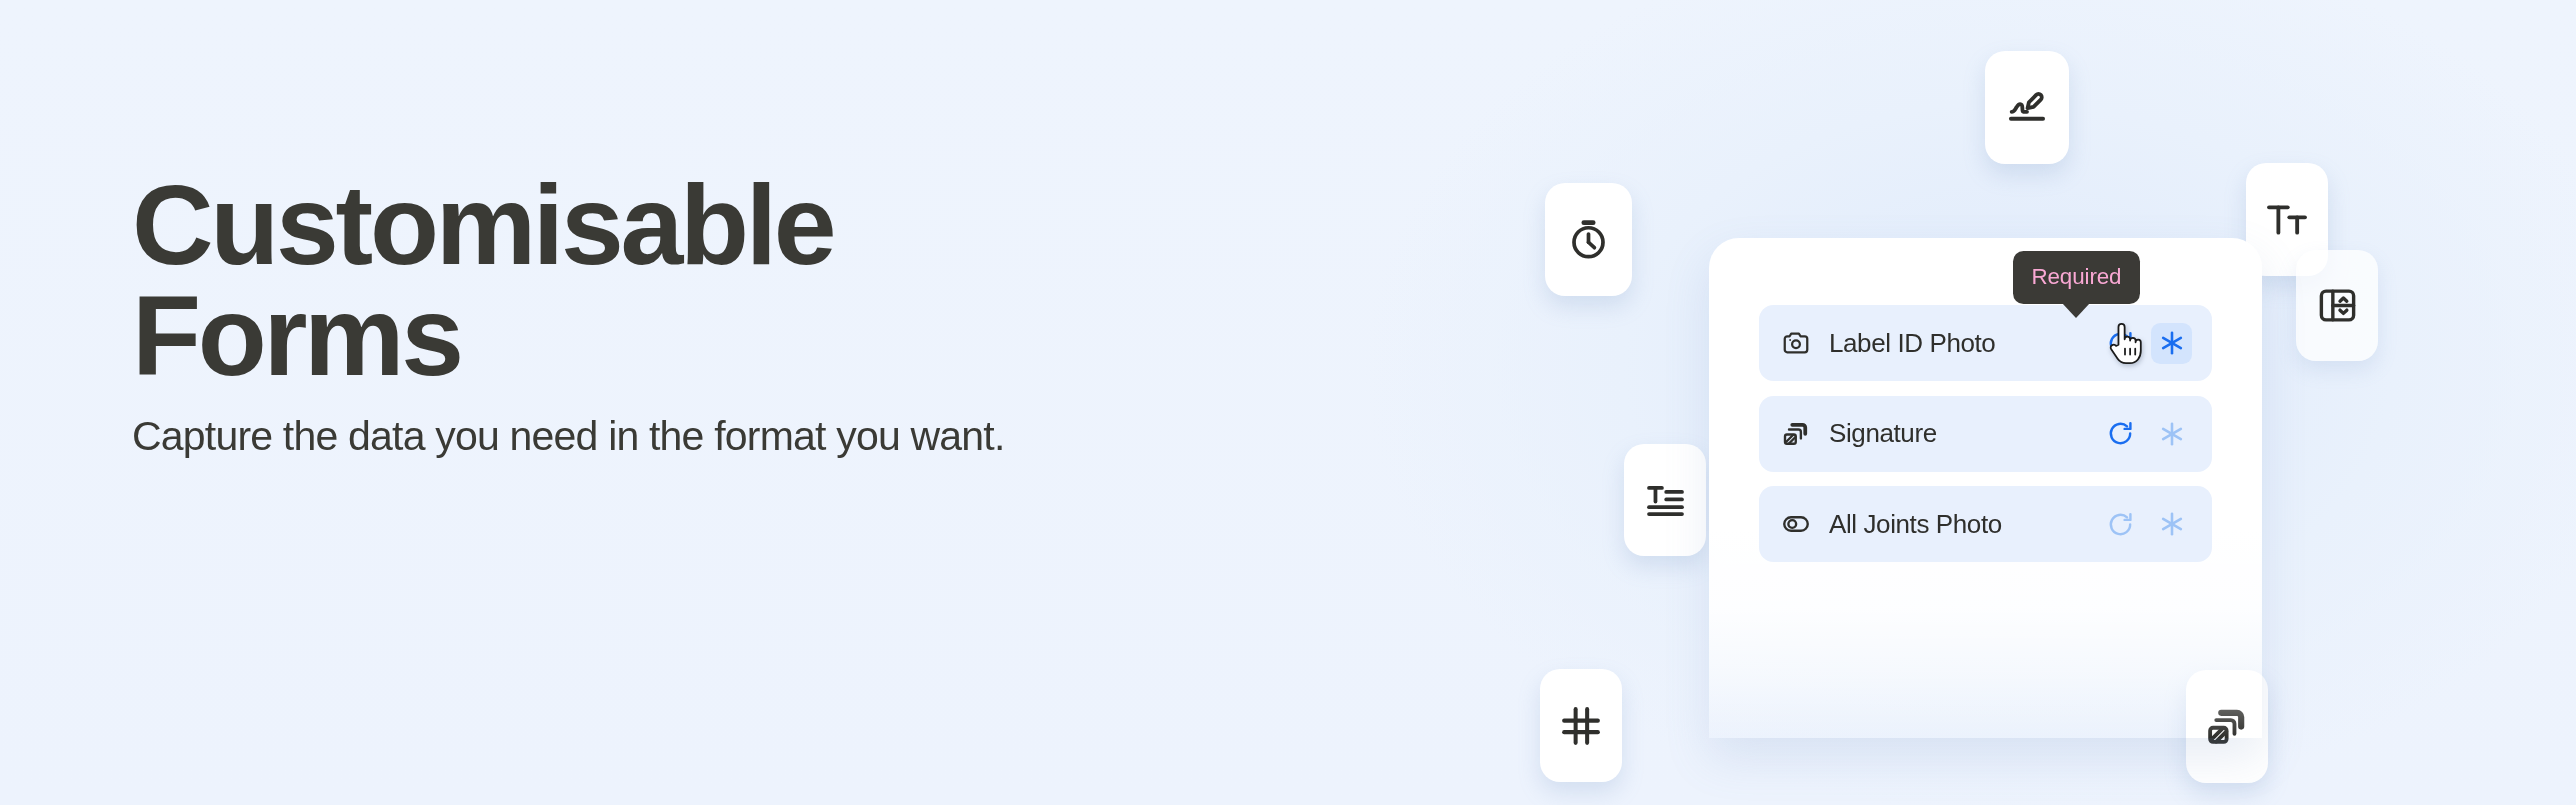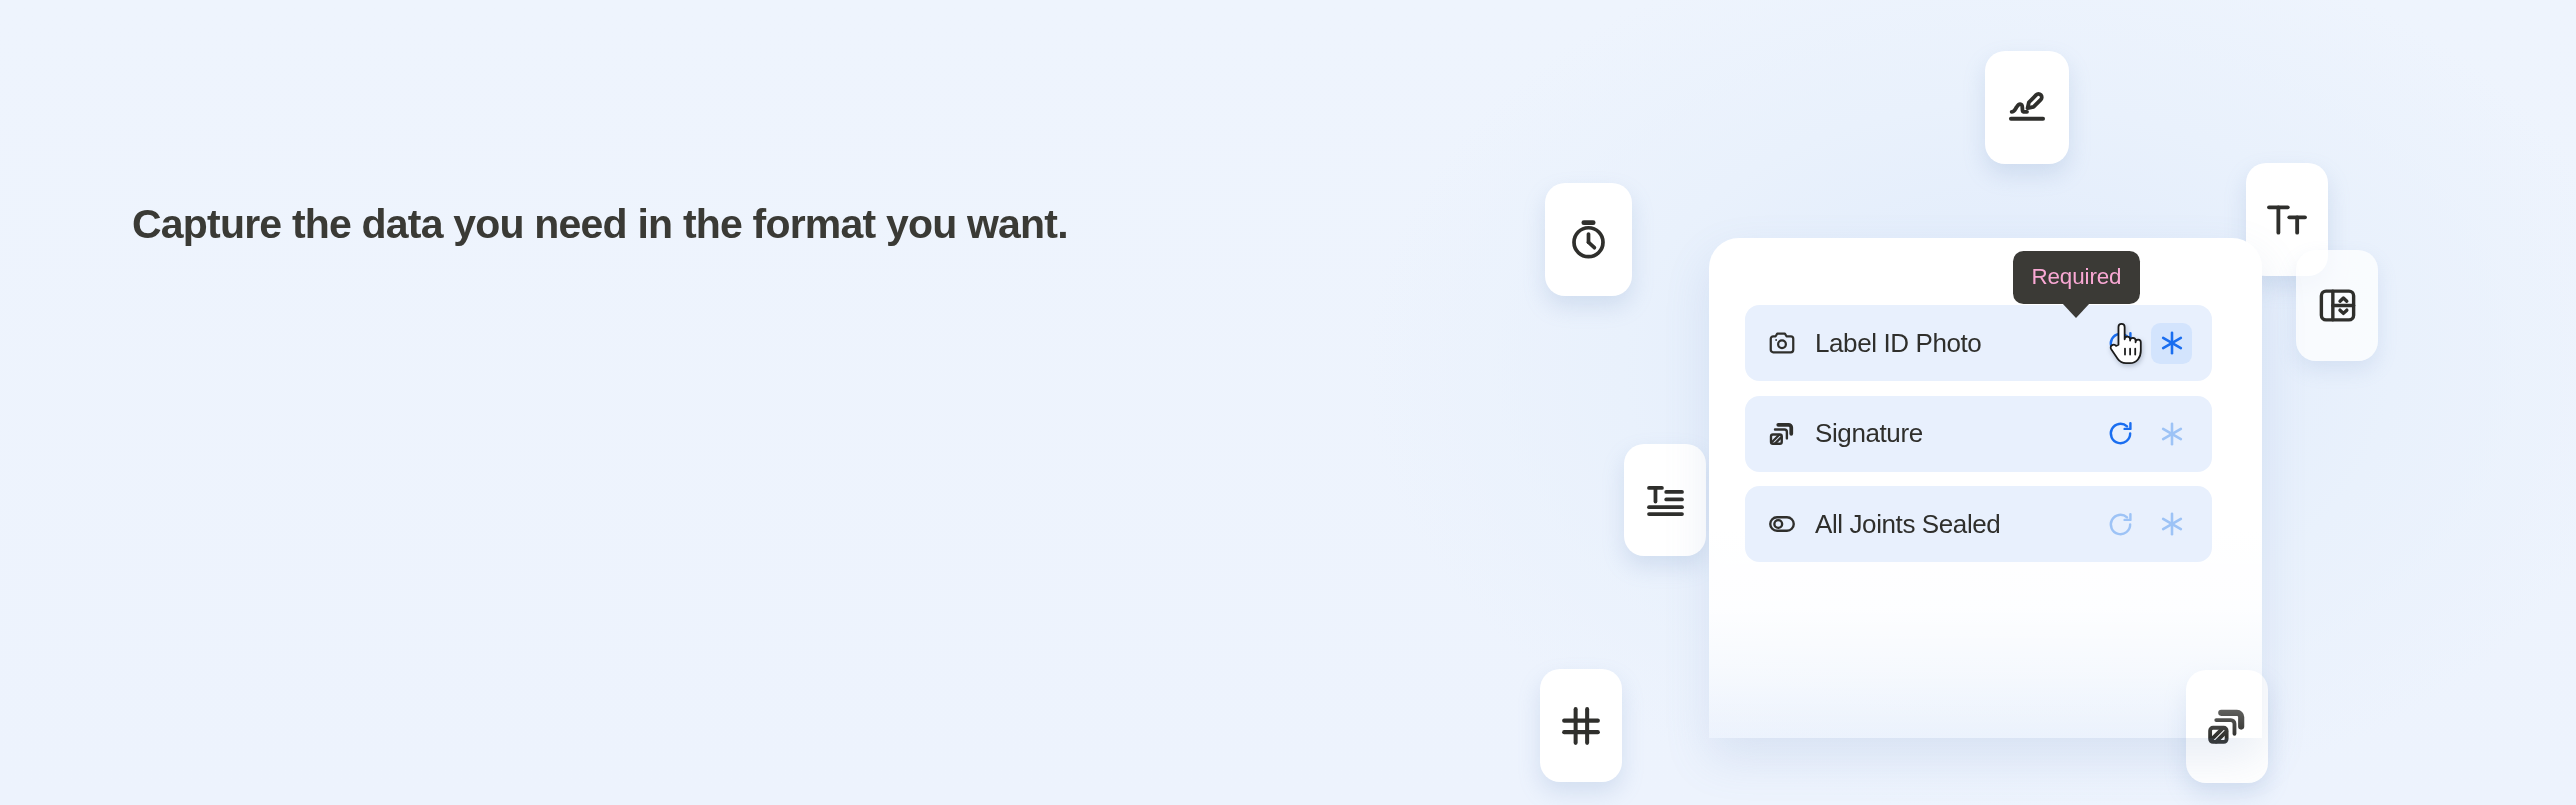--- a/index.html
+++ b/index.html
@@ -38,24 +38,24 @@
   #headline {
     font-size: 113px;
     line-height: 0.98;
     font-weight: 700;
     letter-spacing: -3.3px;
     color: #3a3a35;
     white-space: pre-line;
   }
 
   #subhead {
-    margin-top: 31px;
+    margin-top: 22px;
     font-size: 41px;
     line-height: 1.15;
-    font-weight: 700;
+    font-weight: 400;
     letter-spacing: -0.8px;
     color: #3a3a35;
   }
 
   
   #illustration {
     position: absolute;
     left: 1448px;
     top: 0;
     width: 1128px;
@@ -74,21 +74,21 @@
        #ffffff 0%,
        #ffffff 58%,
        rgba(255,255,255,0.92) 74%,
        rgba(255,255,255,0.55) 87%,
        rgba(255,255,255,0.0) 100%);
     box-shadow: 0 20px 46px rgba(110,140,190,0.16);
   }
 
   #form-rows {
     position: absolute;
-    left: 36px;
+    left: 50px;
     top: 67px;
     right: 50px;
     text-align: center;
   }
 
   .form-row {
     position: relative;
     display: flex;
     align-items: center;
     height: 76px;
@@ -193,20 +193,22 @@
   #badge-paragraph   { left: 176px;  top: 444px; width: 82px; height: 112px; border-radius: 20px; }
   #badge-number      { left: 92px;  top: 669px; width: 82px; height: 113px; border-radius: 20px; }
   #badge-multiselect { left: 738px; top: 670px; width: 82px; height: 113px; border-radius: 20px; }
 </style>
 </head>
 <body>
 
 <div id="stage">
 
   <div id="copy">
+    <h1 id="headline">Customisable
+Forms</h1>
     <p id="subhead">Capture the data you need in the format you want.</p>
   </div>
 
   <div id="illustration">
 
     <div class="badge" id="badge-signature">
       <span>
         <svg width="46" height="46" viewBox="0 0 24 24" fill="none" stroke="currentColor" stroke-width="2" stroke-linecap="round" stroke-linejoin="round">
           <path d="M4 14c1.2 0 1.7-1.1 2.4-2.2C7 10.8 7.6 10 8.4 10c1 0 1.2 1 1.2 2.3 0 .9 0 1.7.5 1.7h1.9"></path>
           <path d="M19.2 5.2a1.7 1.7 0 0 0-2.4 0L13 9l-.7 3.1 3.1-.7 3.8-3.8a1.7 1.7 0 0 0 0-2.4z"></path>
@@ -343,21 +345,21 @@
           </span>
         </div>
 
         <div class="form-row">
           <span class="row-lead-icon">
             <svg width="30" height="30" viewBox="0 0 24 24" fill="none" stroke="currentColor" stroke-width="1.9" stroke-linecap="round" stroke-linejoin="round">
               <rect x="2.6" y="6.6" width="18.8" height="10.8" rx="5.4"></rect>
               <circle cx="9" cy="12" r="3.1"></circle>
             </svg>
           </span>
-          <span class="row-label">All Joints Sealed</span>
+          <span class="row-label">All Joints Photo</span>
           <span class="row-actions">
             <span class="act repeat-faded">
               <svg width="29" height="29" viewBox="0 0 24 24" fill="none" stroke="currentColor" stroke-width="2" stroke-linecap="round" stroke-linejoin="round">
                 <path d="M20 12a8 8 0 1 1-2.6-5.9"></path>
                 <polyline points="20.2,3.4 20.2,8.2 15.4,8.2"></polyline>
               </svg>
             </span>
             <span class="act req-faded">
               <svg width="28" height="28" viewBox="0 0 24 24" fill="none" stroke="currentColor" stroke-width="2.2" stroke-linecap="round">
                 <line x1="12" y1="3.2" x2="12" y2="20.8"></line>

